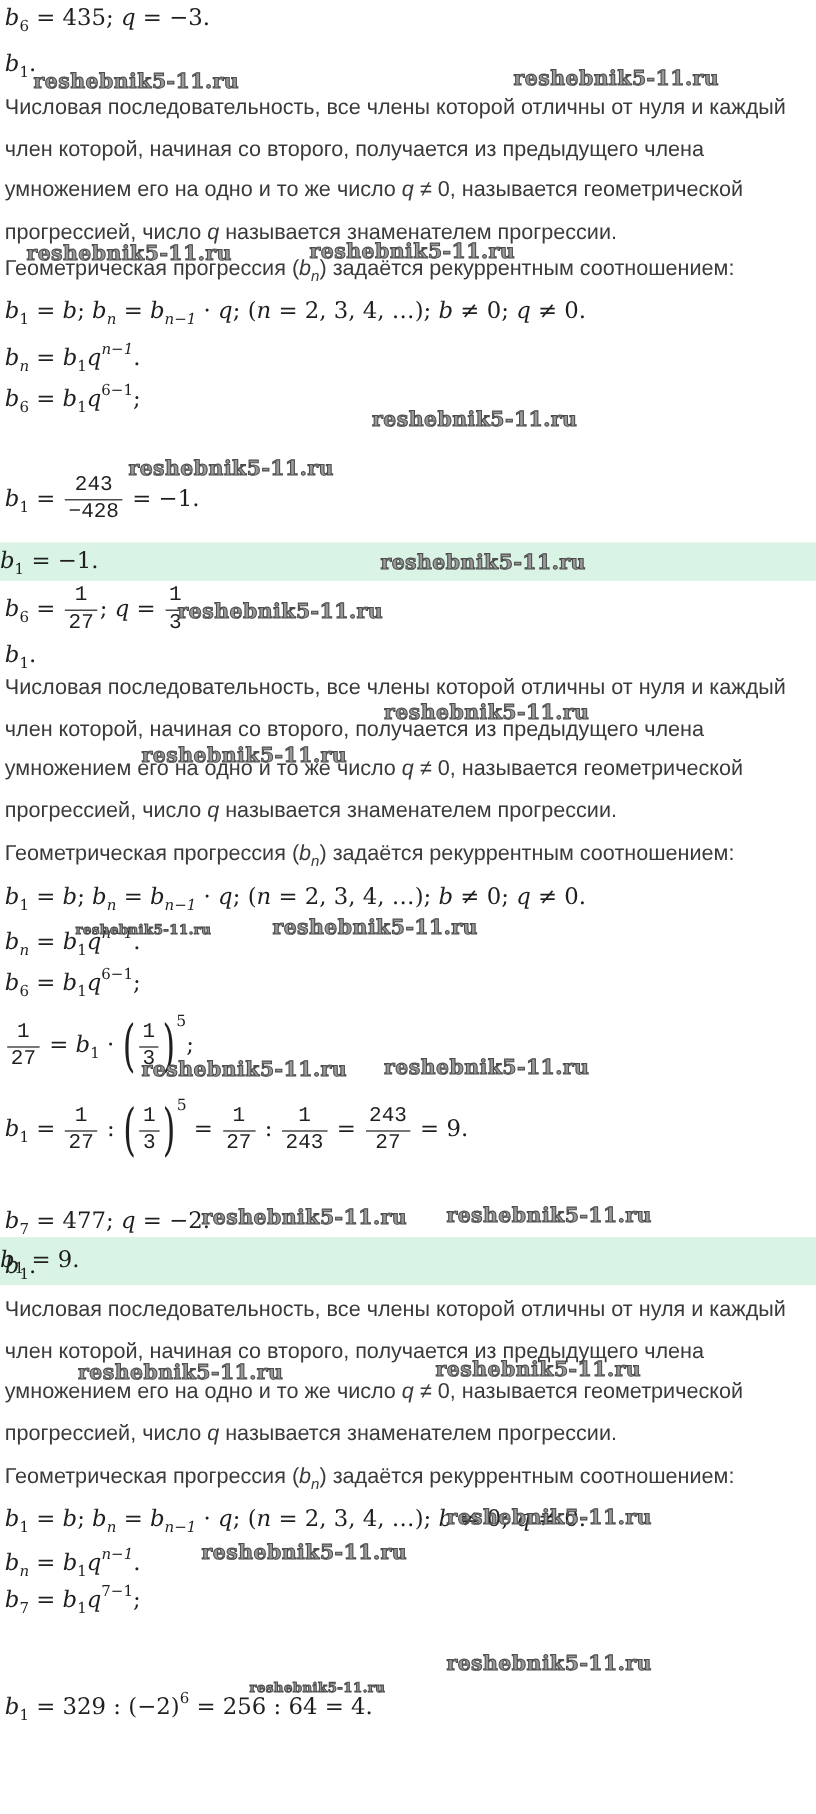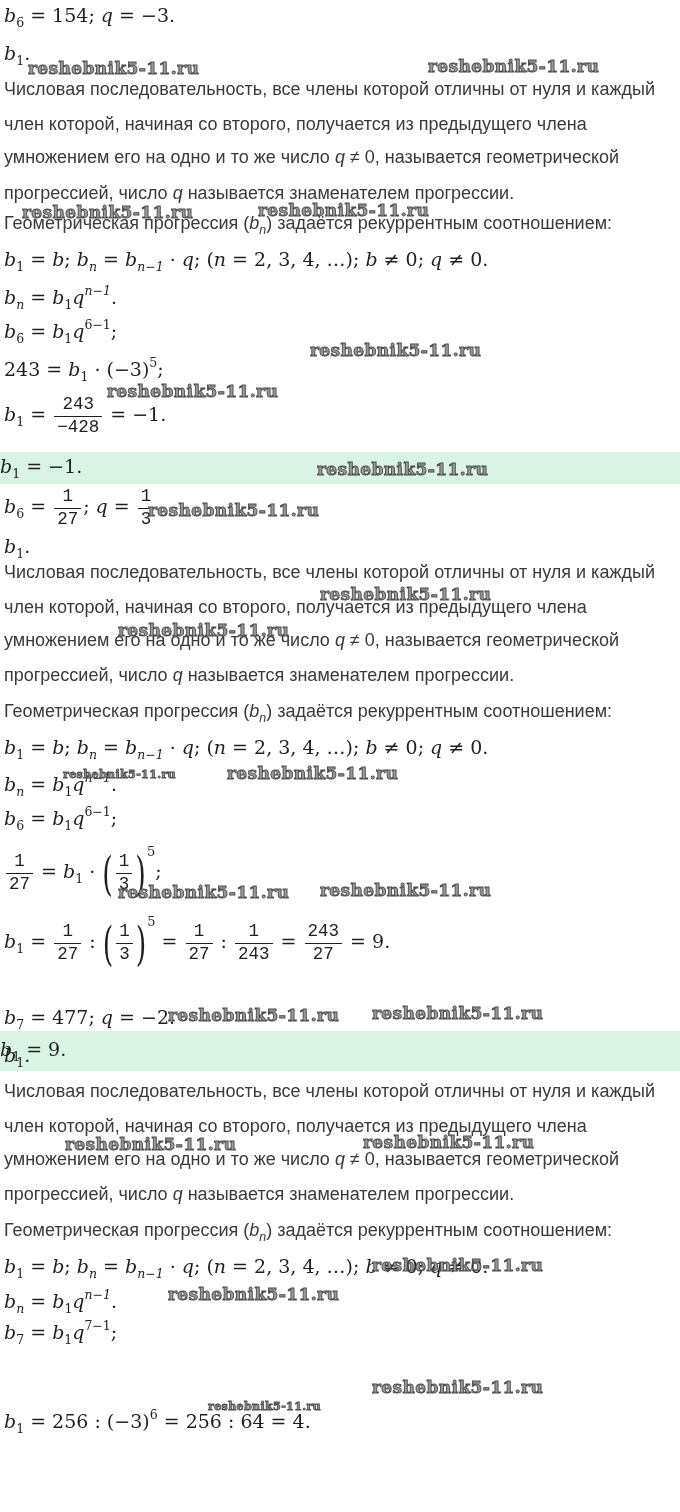--- a/index.html
+++ b/index.html
@@ -29,31 +29,30 @@
     position:absolute;font-family:"DejaVu Serif",serif;font-weight:bold;
     color:#9a9a9a;-webkit-text-stroke:0.9px #4c4c4c;letter-spacing:0.4px;
     white-space:nowrap;line-height:1;
   }
 </style>
 </head>
 <body>
 
 <div class="page">
 
-  <div class="line" style="top:6px"><span class="tm">b</span><span class="tsub">6</span><span class="tr"> = 154;  </span><span class="tm">q</span><span class="tr"> = −3.</span></div>
+  <div class="line" style="top:6px"><span class="tm">b</span><span class="tsub">6</span><span class="tr"> = 435;  </span><span class="tm">q</span><span class="tr"> = −3.</span></div>
   <div class="line" style="top:44px"><span class="tm">b</span><span class="tsub">1</span><span class="tr">.</span></div>
   <div class="line textline" style="top:80px"><span class="tw">Числовая последовательность, все члены которой отличны от нуля и каждый</span></div>
   <div class="line textline" style="top:115px"><span class="tw">член которой, начиная со второго, получается из предыдущего члена</span></div>
   <div class="line textline" style="top:148px"><span class="tw">умножением его на одно и то же число </span><span class="tm">q</span><span class="tr"> ≠ 0</span><span class="tw">, называется геометрической</span></div>
   <div class="line textline" style="top:184px"><span class="tw">прогрессией, число </span><span class="tm">q</span><span class="tw">  называется знаменателем прогрессии.</span></div>
   <div class="line textline" style="top:214px"><span class="tw">Геометрическая прогрессия </span><span class="tr">(</span><span class="tm">b</span><span class="tsub it">n</span><span class="tr">)</span><span class="tw"> задаётся рекуррентным соотношением:</span></div>
   <div class="line" style="top:250px"><span class="tm">b</span><span class="tsub">1</span><span class="tr"> = </span><span class="tm">b</span><span class="tr">; </span><span class="tm">b</span><span class="tsub it">n</span><span class="tr"> = </span><span class="tm">b</span><span class="tsub it">n−1</span><span class="tr"> · </span><span class="tm">q</span><span class="tr">; (</span><span class="tm">n</span><span class="tr"> = 2,  3,  4,  …); </span><span class="tm">b</span><span class="tr"> ≠ 0; </span><span class="tm">q</span><span class="tr"> ≠ 0.</span></div>
   <div class="line" style="top:285px"><span class="tm">b</span><span class="tsub it">n</span><span class="tr"> = </span><span class="tm">b</span><span class="tsub">1</span><span class="tm">q</span><span class="tsup it">n−1</span><span class="tr">.</span></div>
   <div class="line" style="top:319px"><span class="tm">b</span><span class="tsub">6</span><span class="tr"> = </span><span class="tm">b</span><span class="tsub">1</span><span class="tm">q</span><span class="tsup">6−1</span><span class="tr">;</span></div>
-  <div class="line" style="top:357px"><span class="tr">243 = </span><span class="tm">b</span><span class="tsub">1</span><span class="tr"> · (−3)</span><span class="tsup">5</span><span class="tr">;</span></div>
   <div class="line" style="top:394px"><span class="tm">b</span><span class="tsub">1</span><span class="tr"> = </span><span class="frac"><span class="num">243</span><span class="den">−428</span></span><span class="tr"> = −1.</span></div>
   <div class="band" style="top:452px;height:32px">
     <span class="bmath"><span class="tm">b</span><span class="tsub">1</span><span class="tr"> = −1.</span></span>
   </div>
 
   <div class="line" style="top:486px"><span class="tm">b</span><span class="tsub">6</span><span class="tr"> = </span><span class="frac"><span class="num">1</span><span class="den">27</span></span><span class="tr">;  </span><span class="tm">q</span><span class="tr"> = </span><span class="frac"><span class="num">1</span><span class="den">3</span></span><span class="tr">.</span></div>
   <div class="line" style="top:537px"><span class="tm">b</span><span class="tsub">1</span><span class="tr">.</span></div>
   <div class="line textline" style="top:563px"><span class="tw">Числовая последовательность, все члены которой отличны от нуля и каждый</span></div>
   <div class="line textline" style="top:598px"><span class="tw">член которой, начиная со второго, получается из предыдущего члена</span></div>
   <div class="line textline" style="top:631px"><span class="tw">умножением его на одно и то же число </span><span class="tm">q</span><span class="tr"> ≠ 0</span><span class="tw">, называется геометрической</span></div>
@@ -71,21 +70,21 @@
   <div class="line" style="top:1008px"><span class="tm">b</span><span class="tsub">7</span><span class="tr"> = 477;  </span><span class="tm">q</span><span class="tr"> = −2.</span></div>
   <div class="line" style="top:1046px"><span class="tm">b</span><span class="tsub">1</span><span class="tr">.</span></div>
   <div class="line textline" style="top:1082px"><span class="tw">Числовая последовательность, все члены которой отличны от нуля и каждый</span></div>
   <div class="line textline" style="top:1117px"><span class="tw">член которой, начиная со второго, получается из предыдущего члена</span></div>
   <div class="line textline" style="top:1150px"><span class="tw">умножением его на одно и то же число </span><span class="tm">q</span><span class="tr"> ≠ 0</span><span class="tw">, называется геометрической</span></div>
   <div class="line textline" style="top:1185px"><span class="tw">прогрессией, число </span><span class="tm">q</span><span class="tw">  называется знаменателем прогрессии.</span></div>
   <div class="line textline" style="top:1221px"><span class="tw">Геометрическая прогрессия </span><span class="tr">(</span><span class="tm">b</span><span class="tsub it">n</span><span class="tr">)</span><span class="tw"> задаётся рекуррентным соотношением:</span></div>
   <div class="line" style="top:1257px"><span class="tm">b</span><span class="tsub">1</span><span class="tr"> = </span><span class="tm">b</span><span class="tr">; </span><span class="tm">b</span><span class="tsub it">n</span><span class="tr"> = </span><span class="tm">b</span><span class="tsub it">n−1</span><span class="tr"> · </span><span class="tm">q</span><span class="tr">; (</span><span class="tm">n</span><span class="tr"> = 2,  3,  4,  …); </span><span class="tm">b</span><span class="tr"> ≠ 0; </span><span class="tm">q</span><span class="tr"> ≠ 0.</span></div>
   <div class="line" style="top:1289px"><span class="tm">b</span><span class="tsub it">n</span><span class="tr"> = </span><span class="tm">b</span><span class="tsub">1</span><span class="tm">q</span><span class="tsup it">n−1</span><span class="tr">.</span></div>
   <div class="line" style="top:1320px"><span class="tm">b</span><span class="tsub">7</span><span class="tr"> = </span><span class="tm">b</span><span class="tsub">1</span><span class="tm">q</span><span class="tsup">7−1</span><span class="tr">;</span></div>
-  <div class="line" style="top:1409px"><span class="tm">b</span><span class="tsub">1</span><span class="tr"> = 256 : (−3)</span><span class="tsup">6</span><span class="tr"> = 256 : 64 = 4.</span></div>
+  <div class="line" style="top:1409px"><span class="tm">b</span><span class="tsub">1</span><span class="tr"> = 329 : (−2)</span><span class="tsup">6</span><span class="tr"> = 256 : 64 = 4.</span></div>
 
   <div>
       <span class="wm" style="left: 28px; top: 60px; font-size: 17px;">reshebnik5-11.ru</span>
       <span class="wm" style="left: 428px; top: 58px; font-size: 17px;">reshebnik5-11.ru</span>
       <span class="wm" style="left: 22px; top: 204px; font-size: 17px;">reshebnik5-11.ru</span>
       <span class="wm" style="left: 258px; top: 202px; font-size: 17px;">reshebnik5-11.ru</span>
       <span class="wm" style="left: 310px; top: 342px; font-size: 17px;">reshebnik5-11.ru</span>
       <span class="wm" style="left: 107px; top: 383px; font-size: 17px;">reshebnik5-11.ru</span>
       <span class="wm" style="left: 317px; top: 461px; font-size: 17px;">reshebnik5-11.ru</span>
       <span class="wm" style="left: 148px; top: 502px; font-size: 17px;">reshebnik5-11.ru</span>

